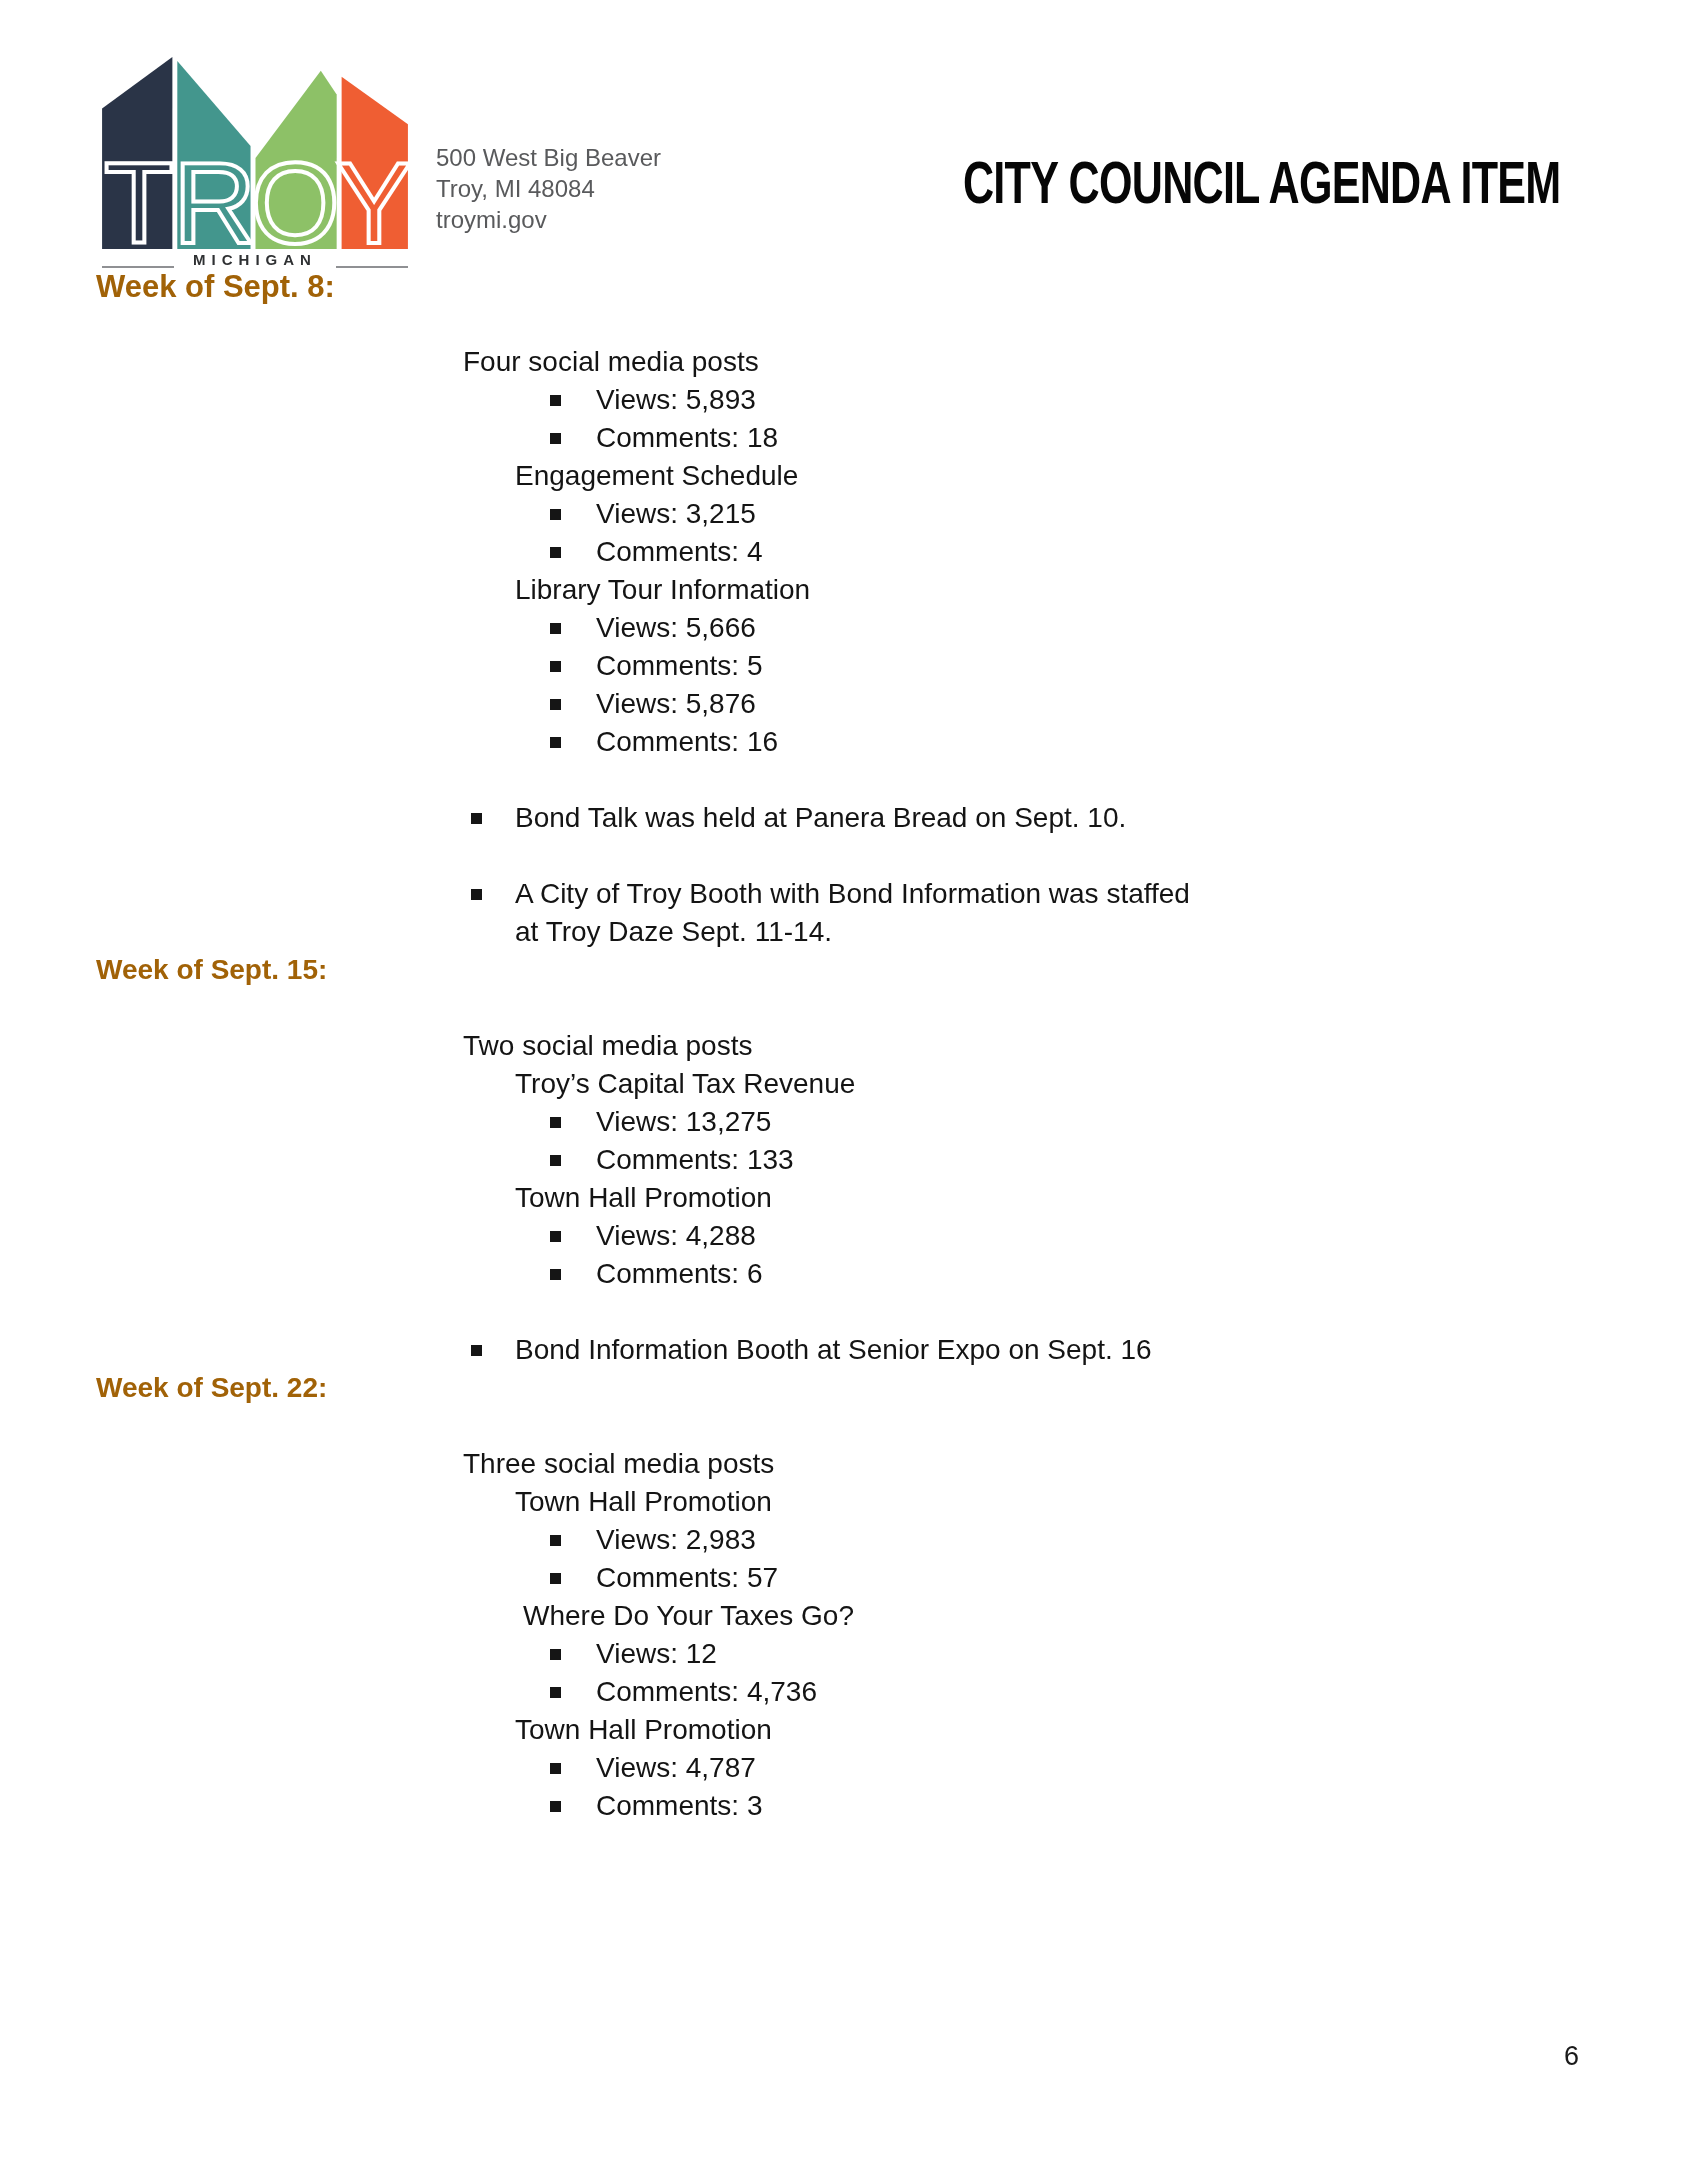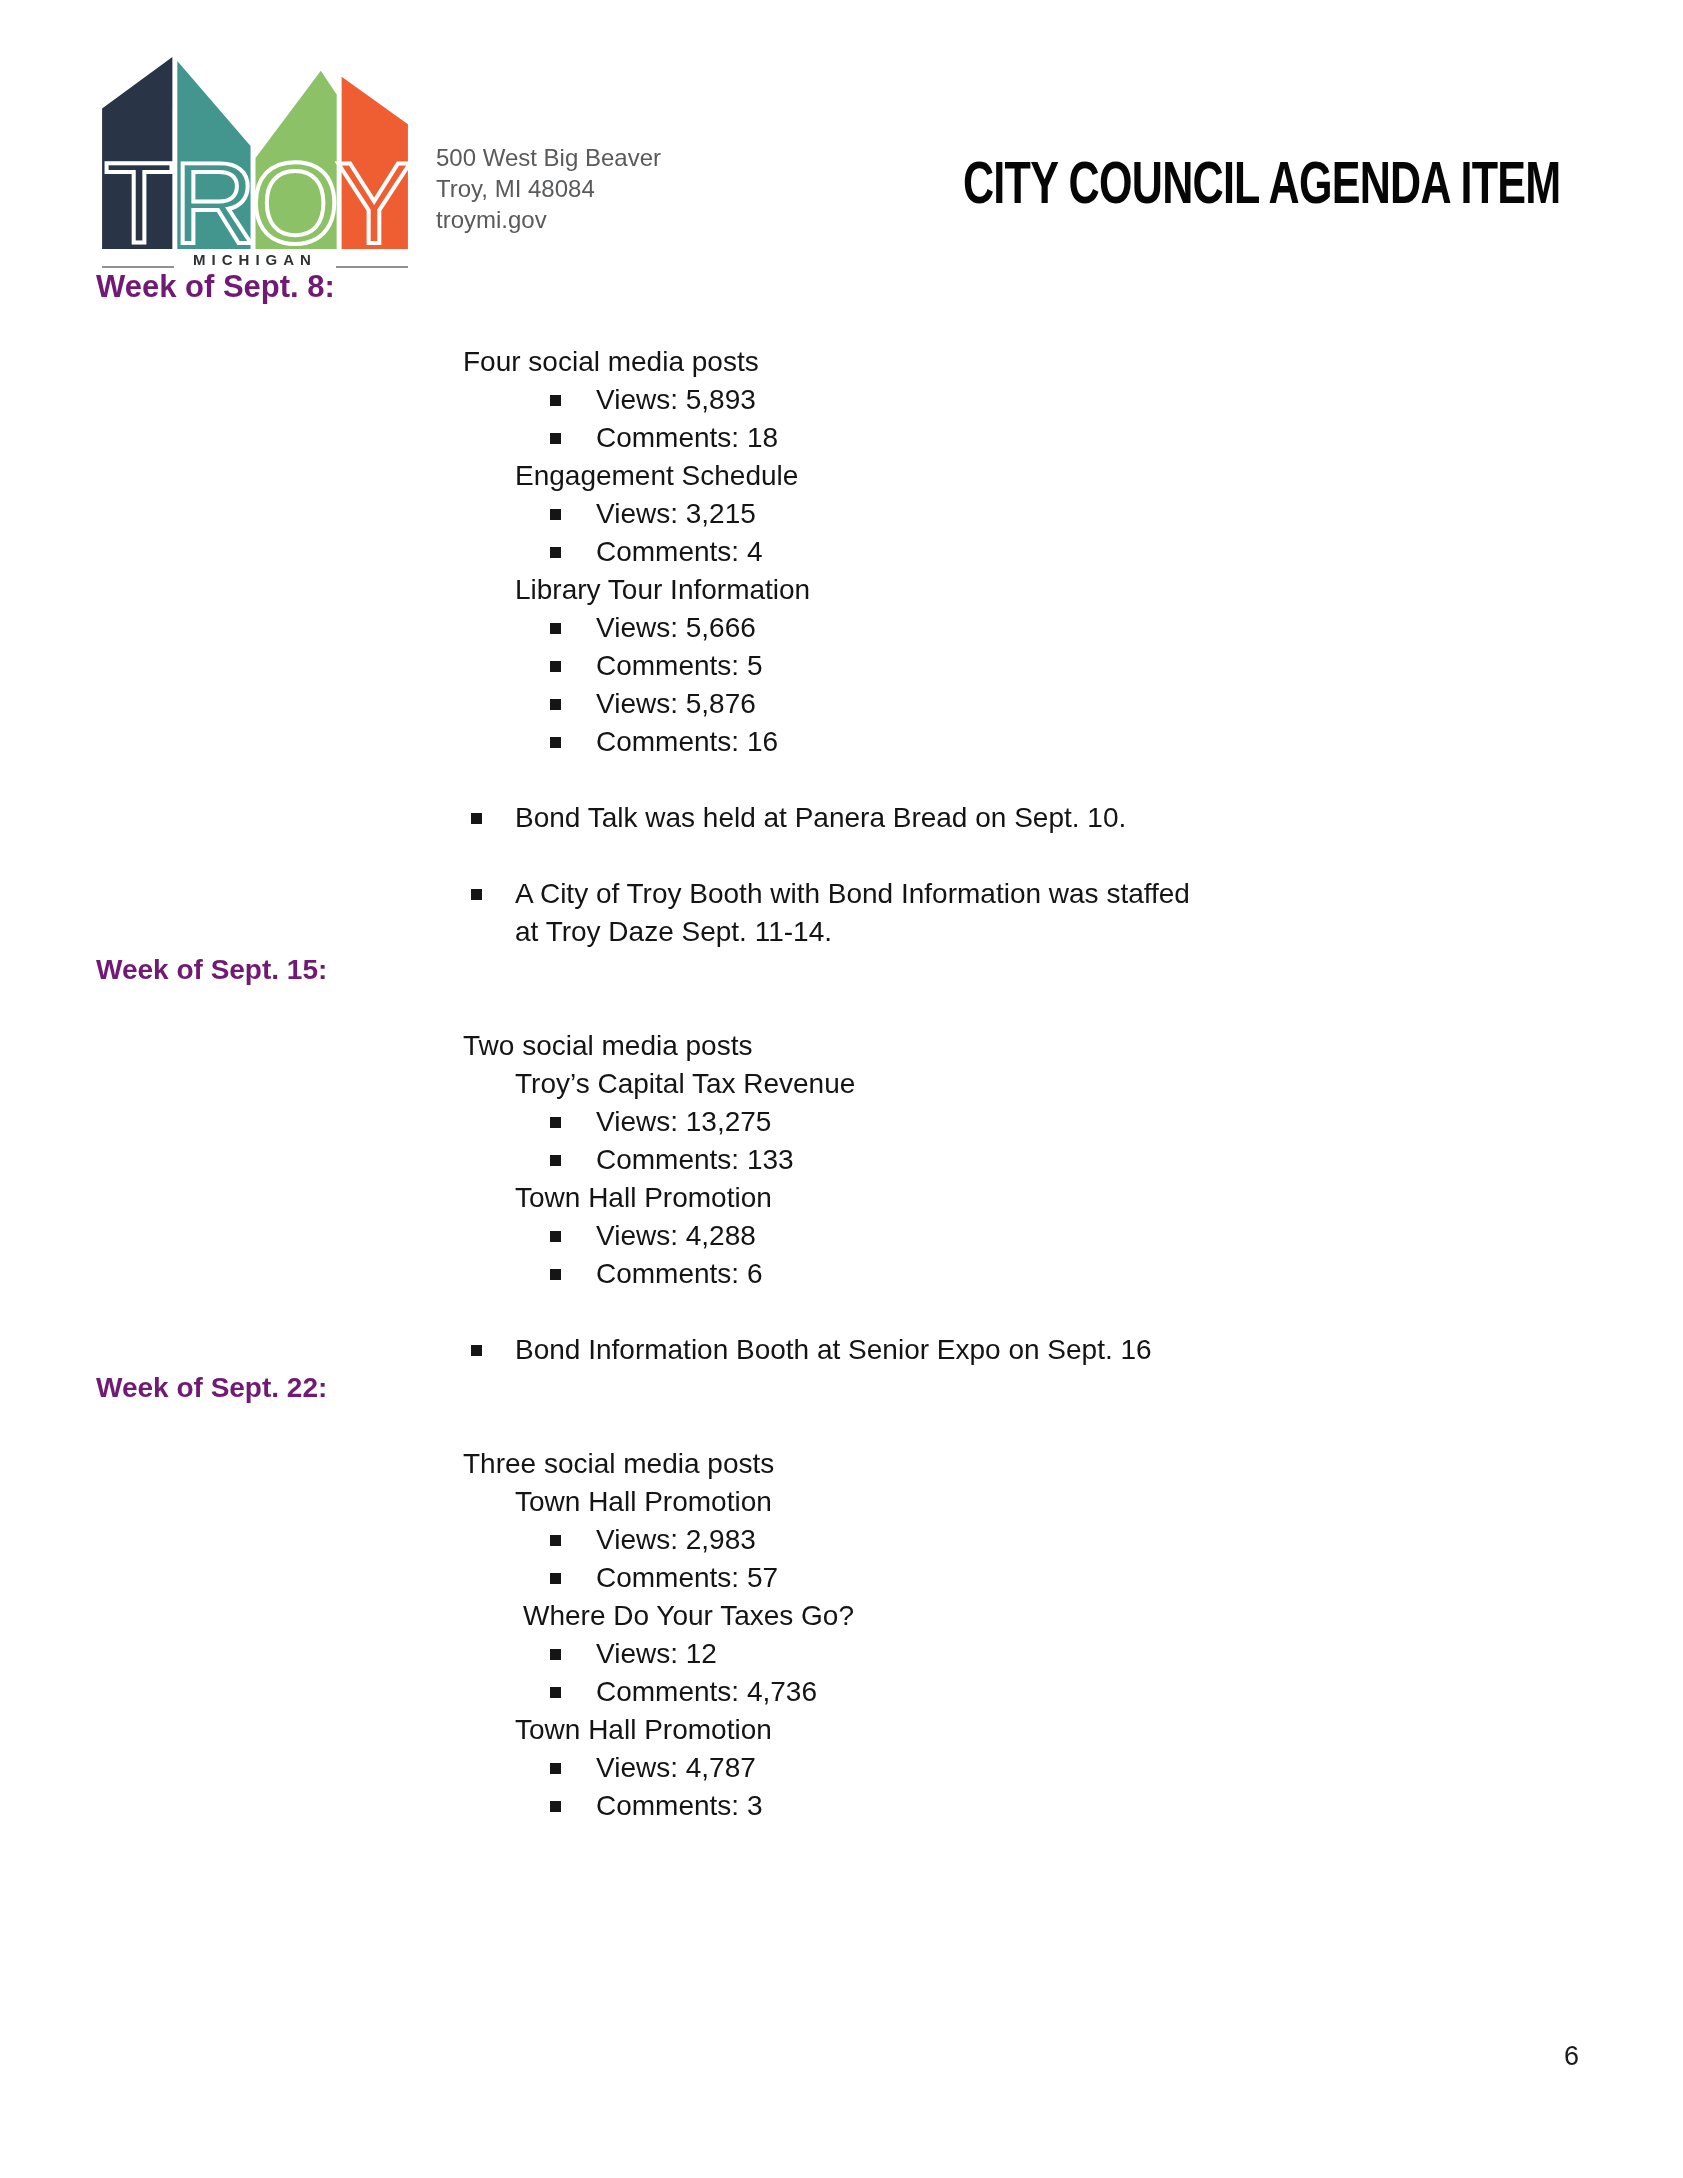--- a/index.html
+++ b/index.html
@@ -31,21 +31,21 @@
   .doc-title {
     position:absolute; top:154px; right:123px;
     font-size:59px; font-weight:700; line-height:59px;
     letter-spacing:-1px; white-space:nowrap; color:#060606;
     transform:scaleX(0.73); transform-origin:100% 0;
   }
   .week-heading-abs {
     position:absolute; left:96px; top:268px;
   }
   .sheading {
-    font-size:31px; font-weight:700; color:#701a75;
+    font-size:31px; font-weight:700; color:#a16207;
     line-height:38px; white-space:nowrap;
   }
 
   
   .content { position:absolute; left:0; top:343px; width:1549px; }
   .ln { font-size:28px; line-height:38px; }
   .summary   { margin-left:463px; }
   .ptitle    { margin-left:515px; }
   .ptitle.indent-alt { margin-left:523px; }
   .bullet-line { display:flex; }

